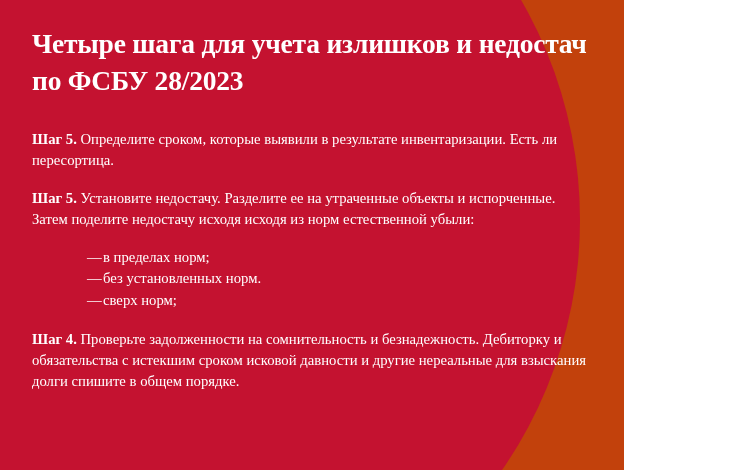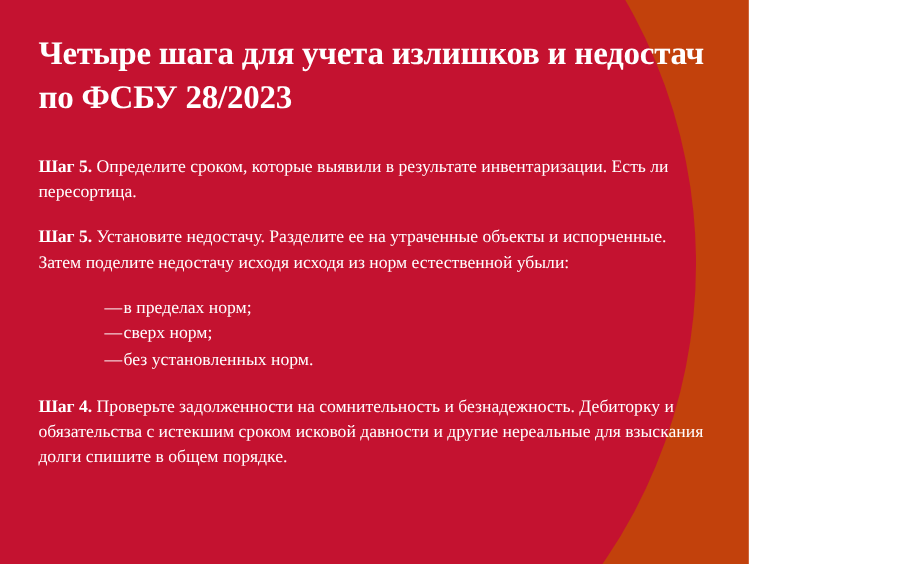--- a/index.html
+++ b/index.html
@@ -84,22 +84,22 @@
     <p class="para">
       <span class="step">Шаг 5.</span><span> Определите сроком, которые выявили в результате инвентаризации. Есть ли пересортица.</span>
     </p>
 
     <p class="para">
       <span class="step">Шаг 5.</span><span> Установите недостачу. Разделите ее на утраченные объекты и испорченные. Затем поделите недостачу исходя исходя из норм естественной убыли:</span>
     </p>
 
     <ul class="bullets">
       <li><span class="dash">—</span><span>в пределах норм;</span></li>
+      <li><span class="dash">—</span><span>без установленных норм.</span></li>
       <li><span class="dash">—</span><span>сверх норм;</span></li>
-      <li><span class="dash">—</span><span>без установленных норм.</span></li>
     </ul>
 
 
     <p class="para">
       <span class="step">Шаг 4.</span><span> Проверьте задолженности на сомнительность и безнадежность. Дебиторку и обязательства с истекшим сроком исковой давности и другие нереальные для взыскания долги спишите в общем порядке.</span>
     </p>
 
   </div>
 </div>
 

